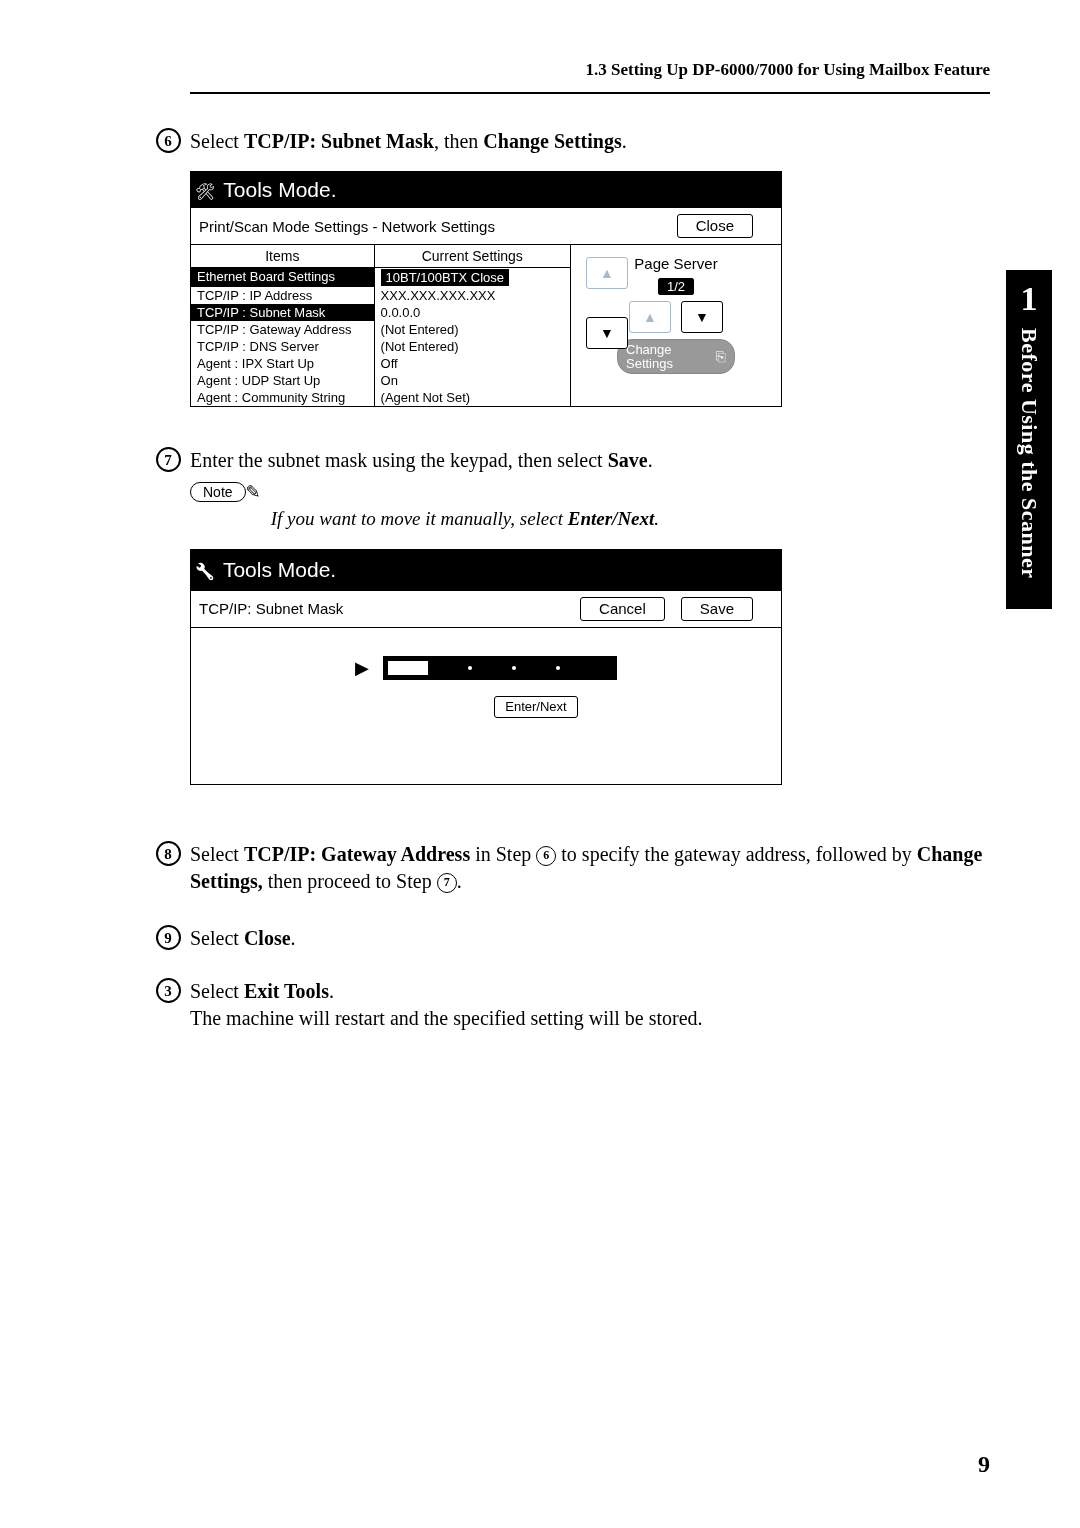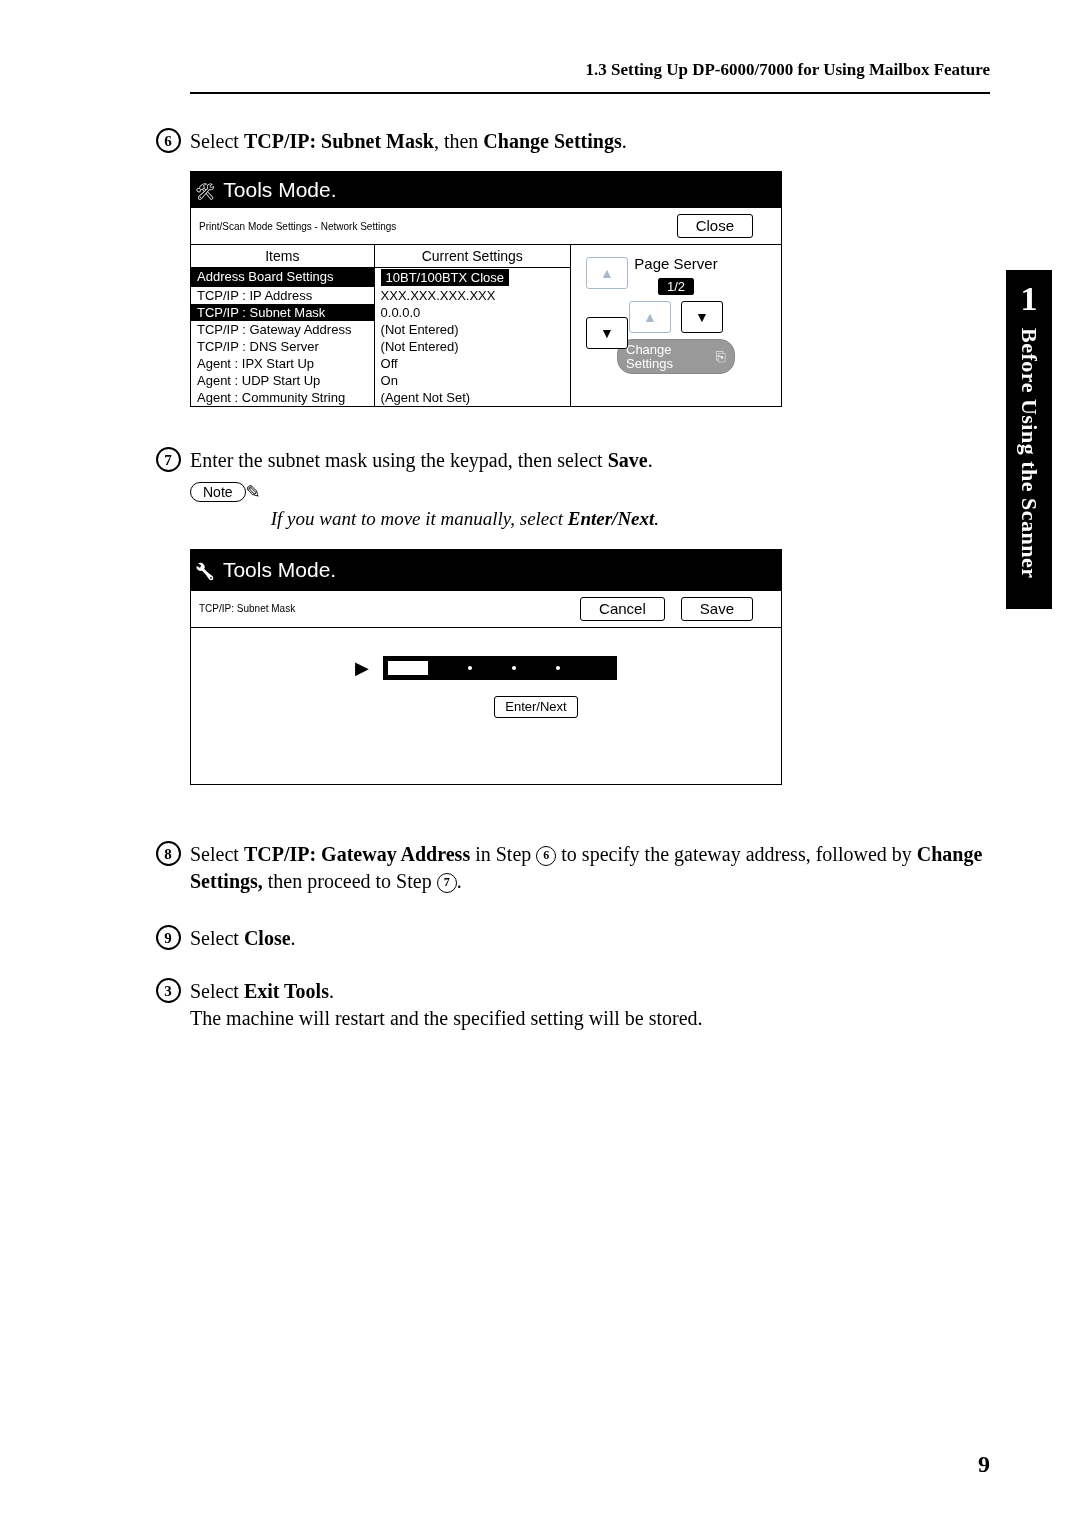--- a/index.html
+++ b/index.html
@@ -128,21 +128,21 @@
     display: flex;
     align-items: flex-end;
     gap: 8px;
   }
   .screen .subhead {
     display: flex;
     align-items: center;
     padding: 6px 8px;
     border-bottom: 1px solid #000;
   }
-  .screen .subhead .lbl { flex: 1; font-size: 10px; }
+  .screen .subhead .lbl { flex: 1; font-size: 15px; }
   .btn {
     border: 1.5px solid #000;
     border-radius: 3px;
     padding: 2px 18px;
     font-size: 15px;
     background: #fff;
     text-align: center;
     line-height: 1.2;
   }
   .btn.small { font-size: 13px; padding: 2px 10px; }
@@ -319,21 +319,21 @@
     </div>
     <div class="s1-body-wrap">
       <div class="s1body">
         <div class="s1left">
           <div class="tbl-head">
             <div class="c1">Items</div>
             <div class="c2">Current Settings</div>
           </div>
           <div class="tbl-rows" id="s1rows">
               <div class="row hi">
-                <div class="c1">Address Board Settings</div>
+                <div class="c1">Ethernet Board Settings</div>
                 <div class="c2"><span class="c2boxed">10BT/100BTX Close</span></div>
               </div>
               <div class="row">
                 <div class="c1">TCP/IP : IP Address</div>
                 <div class="c2">XXX.XXX.XXX.XXX</div>
               </div>
               <div class="row hi">
                 <div class="c1">TCP/IP : Subnet Mask</div>
                 <div class="c2">0.0.0.0</div>
               </div>

